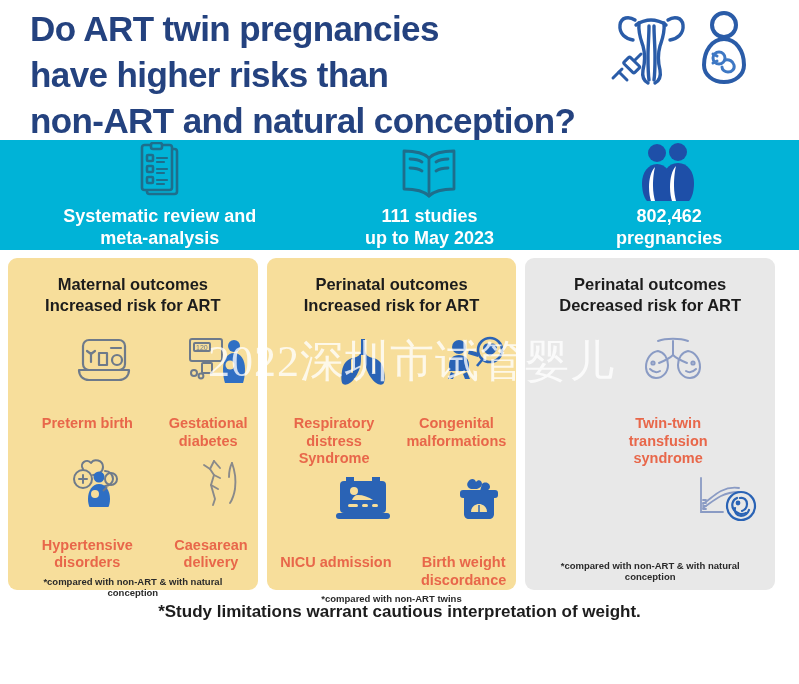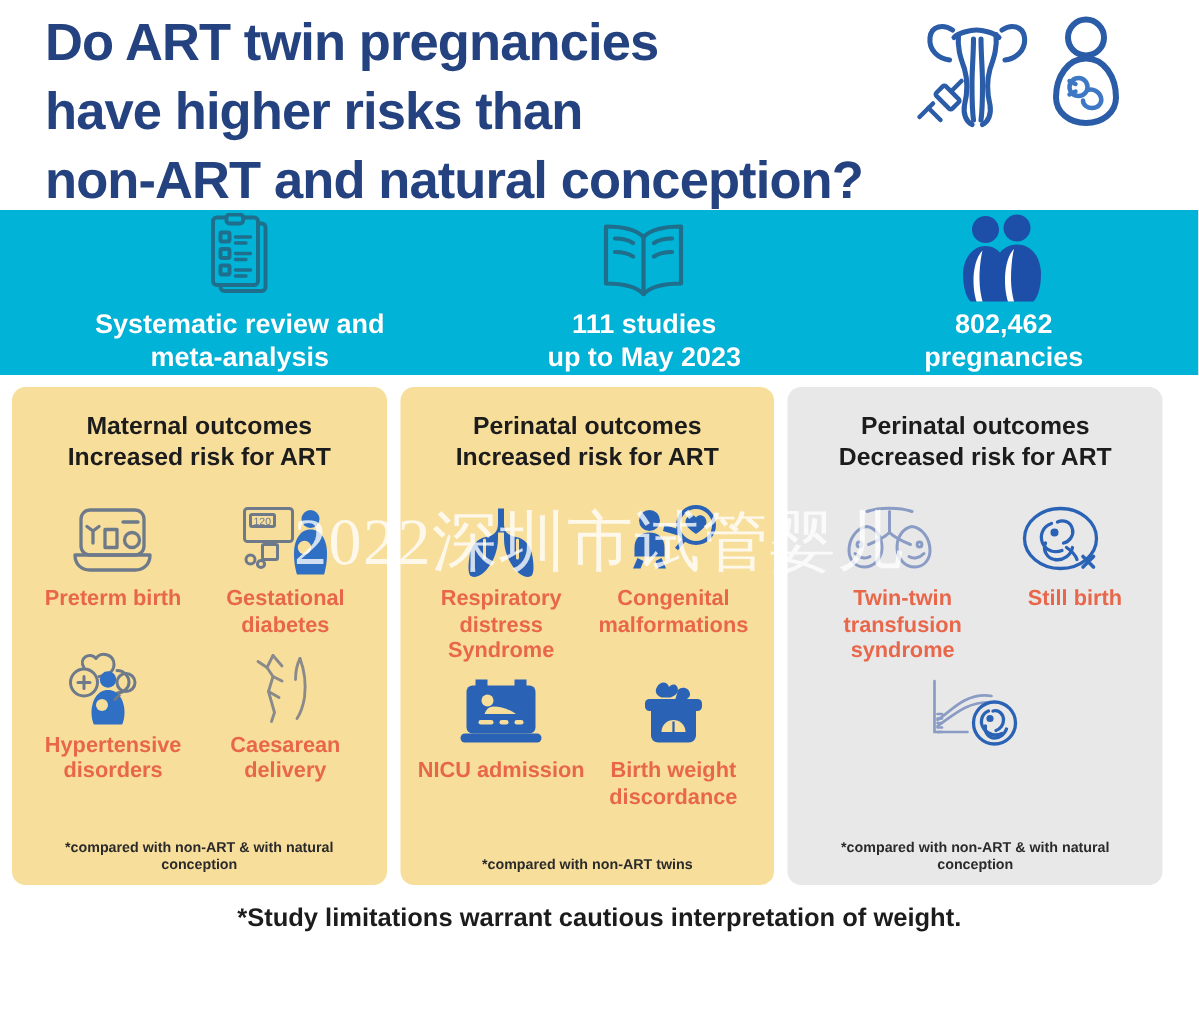--- a/index.html
+++ b/index.html
@@ -97,23 +97,24 @@
     display: flex;
     flex-wrap: wrap;
     align-content: flex-start;
     justify-content: center;
     padding-top: 10px;
   }
   .item {
     width: 50%;
     display: flex;
     flex-direction: column;
-    align-items: center;
+    align-items: flex-end;
     text-align: center;
     margin-bottom: 4px;
+    gap: 24px;
   }
   .item.full { width: 100%; }
   .item-icon {
     height: 56px;
     display: flex;
     align-items: center;
     justify-content: center;
     margin-bottom: 3px;
   }
   .item-label {
@@ -143,21 +144,21 @@
   }
   .footer-text {
     color: #1C1C1C;
     font-weight: bold;
     font-size: 17px;
   }
 
   
   .watermark {
     position: absolute;
-    left: 196px;
+    left: 208px;
     top: 332px;
     font-size: 44px;
     color: rgba(255,255,255,0.78);
     font-family: "Liberation Serif", serif;
     letter-spacing: 1px;
     white-space: nowrap;
     pointer-events: none;
     z-index: 5;
   }
 </style>
@@ -463,38 +464,20 @@
               <circle cx="55" cy="28" r="1.6"></circle>
               <path d="M12 34c3 3 7 4 10 2M58 34c-3 3-7 4-10 2"></path>
             </g>
           </svg>
         </span>
         <span class="item-label">Twin-twin
 transfusion
 syndrome</span>
       </div>
 
-      <div class="item">
-        <span class="item-icon">
-          <svg width="62" height="50" viewBox="0 0 62 50">
-            <g fill="none" stroke="#2A63B5" stroke-width="2.2" stroke-linecap="round" stroke-linejoin="round">
-              <ellipse cx="30" cy="24" rx="24" ry="20"></ellipse>
-              <path d="M24 14c-6 2-8 8-6 13 2 5 8 7 13 5"></path>
-              <path d="M28 13c4-2 9 0 10 5 1 4-2 8-6 9"></path>
-              <path d="M20 27c-2 5 1 10 6 11 6 1 11-3 12-8"></path>
-              <path d="M34 30c3 2 6 5 7 8"></path>
-              <circle cx="26" cy="20" r="1.6" fill="#2A63B5"></circle>
-            </g>
-            <g stroke="#2A63B5" stroke-width="2.4" stroke-linecap="round">
-              <path d="M45 36l7 7M52 36l-7 7"></path>
-            </g>
-          </svg>
-        </span>
-        <span class="item-label">Still birth</span>
-      </div>
 
       <div class="item full">
         <span class="item-icon">
           <svg width="74" height="50" viewBox="0 0 74 50">
             <g fill="none" stroke="#8A9BC4" stroke-width="1.8" stroke-linecap="round">
               <path d="M10 4v34h22"></path>
               <path d="M12 30c6-4 12-10 18-13 6-3 12-4 18-3"></path>
               <path d="M12 34c6-4 12-9 18-12 6-3 12-4 18-4"></path>
               <path d="M12 38h3M12 35h3M12 32h3M12 29h3M12 26h3"></path>
             </g>

